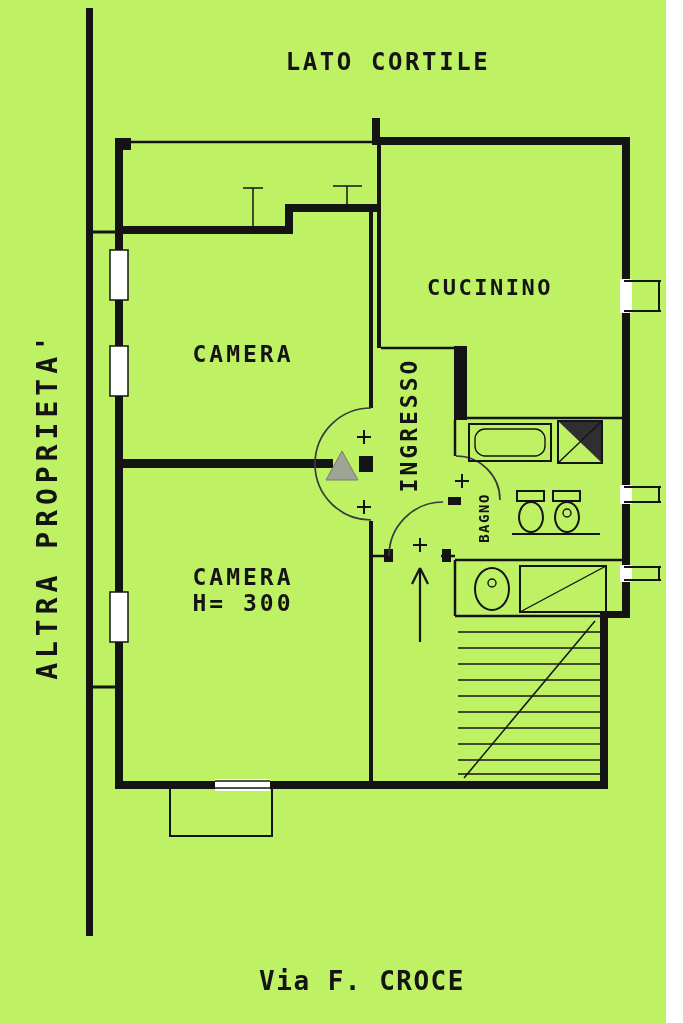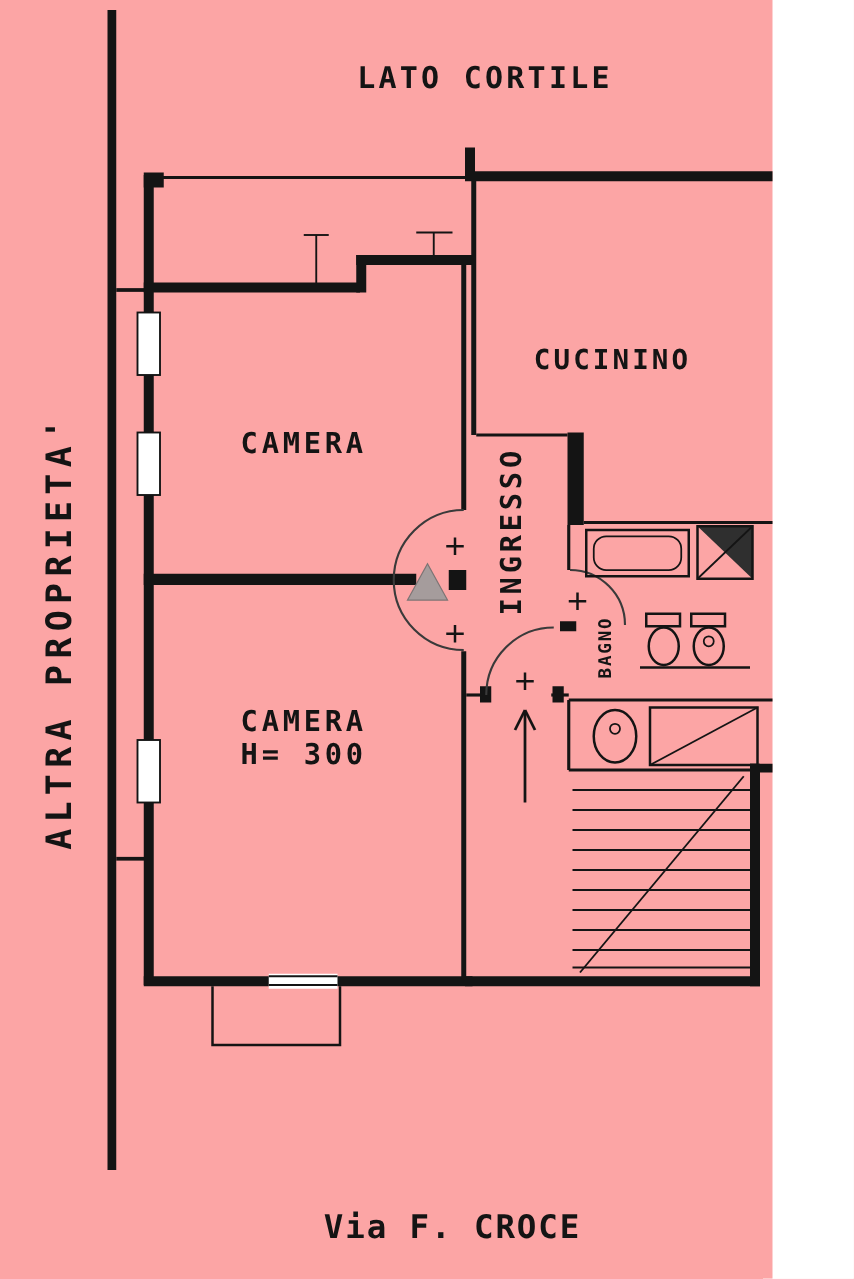--- a/index.html
+++ b/index.html
@@ -2,23 +2,23 @@
 <html><head>
 <meta charset="utf-8">
 <style>
   html, body {
     margin: 0;
     padding: 0;
     background: #ffffff;
   }
   .plan-wrap {
     position: relative;
-    width: 618px;
+    width: 666px;
     height: 1023px;
-    background: #fca5a5;
+    background: #bef264;
     overflow: hidden;
     font-family: "DejaVu Sans Mono", monospace;
   }
   svg { display: block; }
   text {
     fill: #141414;
     font-family: "DejaVu Sans Mono", monospace;
     font-weight: 700;
   }
 </style>

